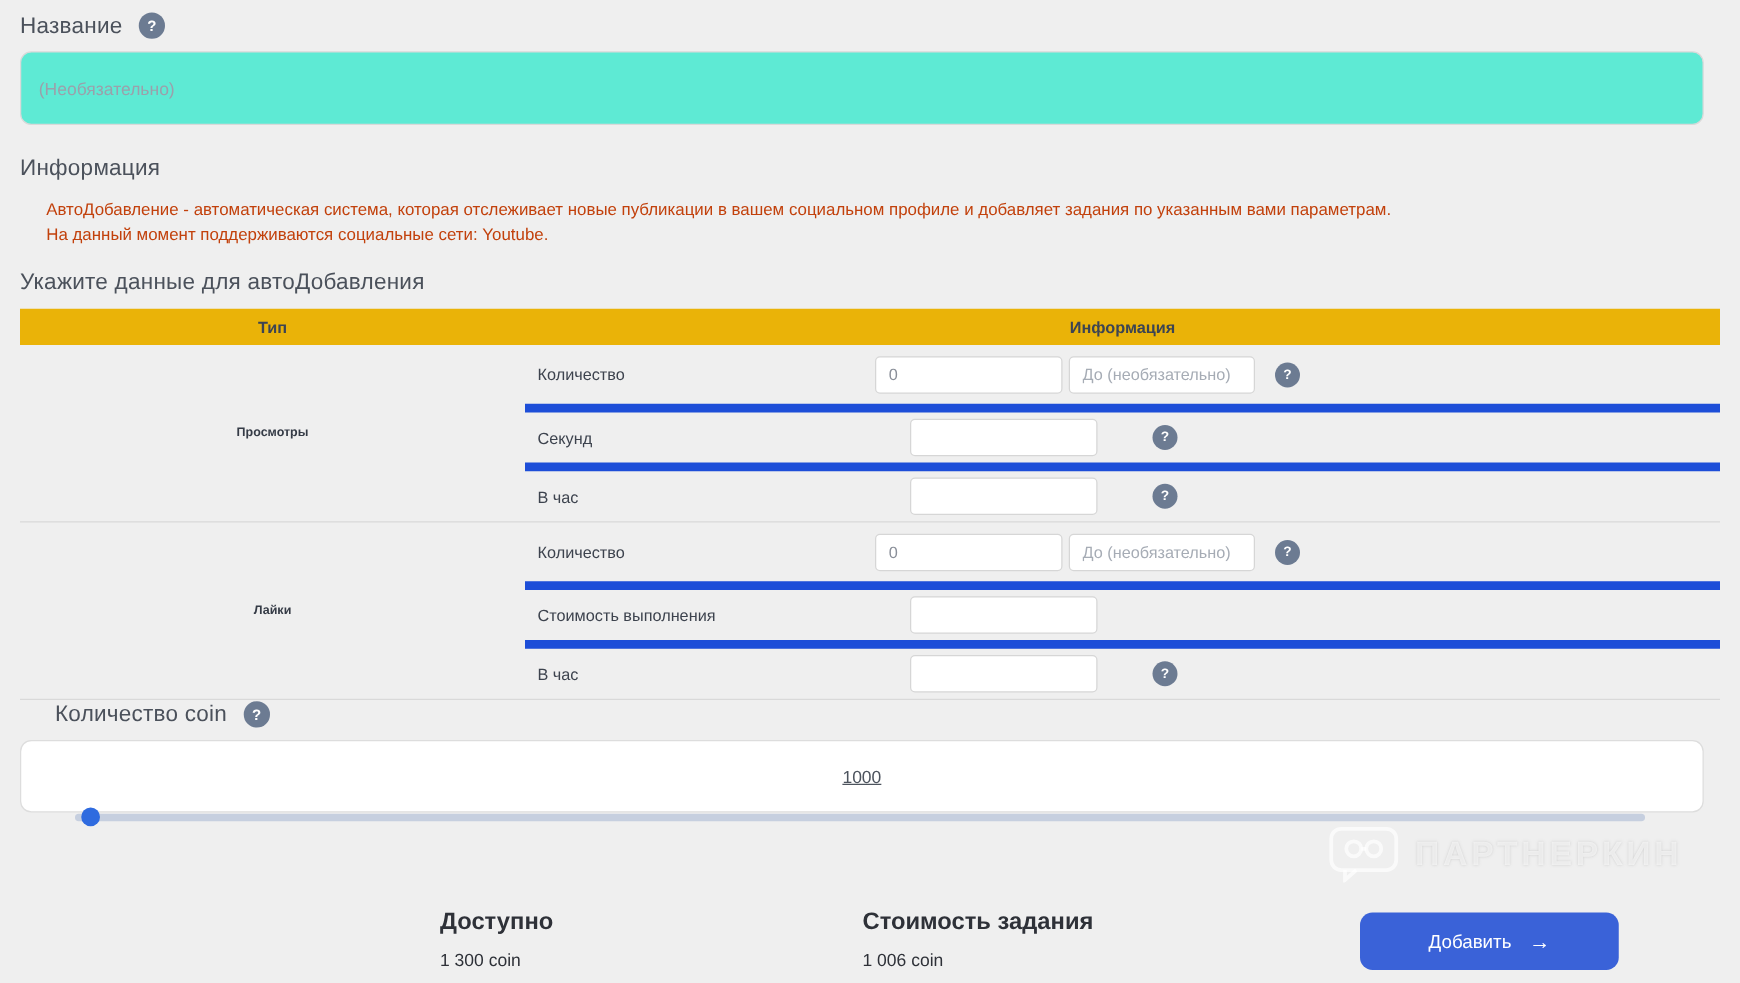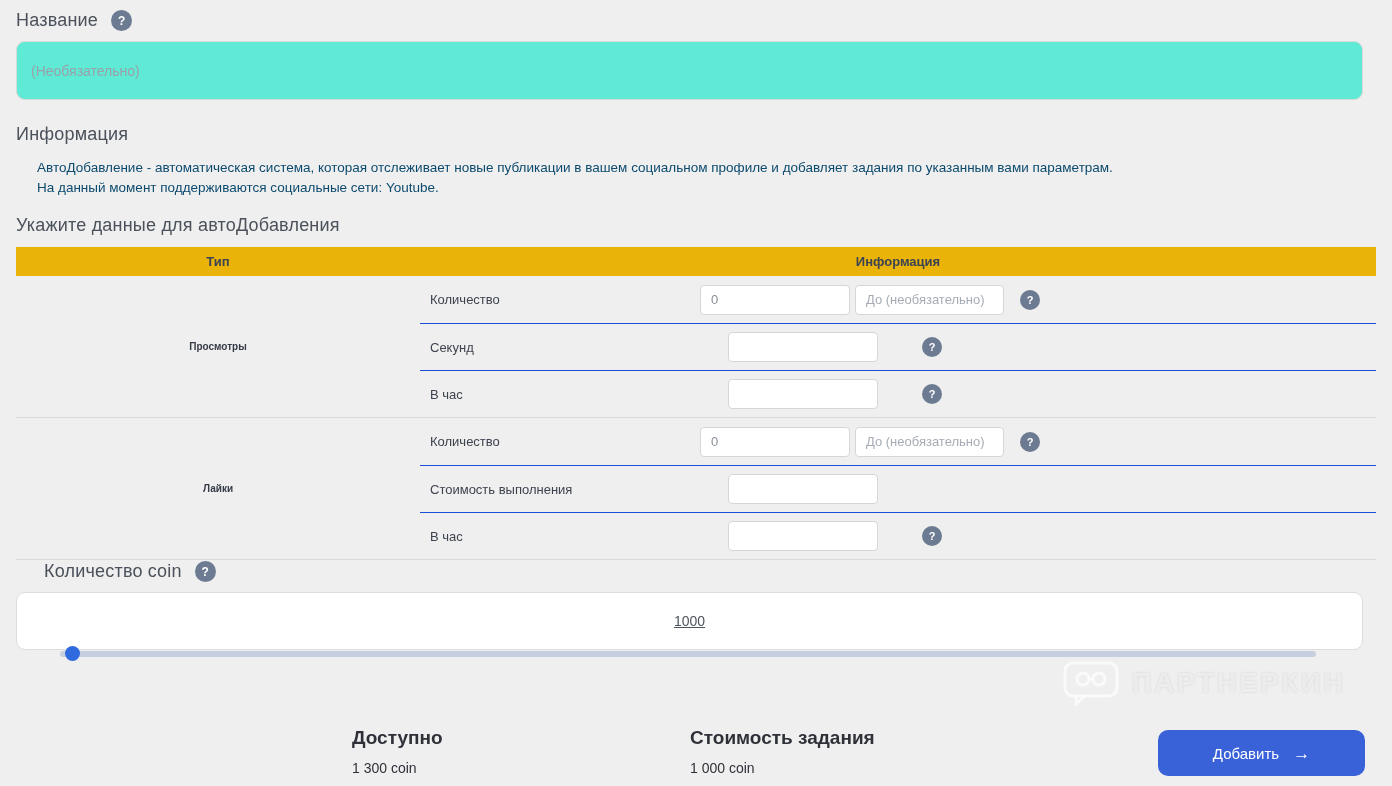--- a/index.html
+++ b/index.html
@@ -22,40 +22,40 @@
 
   #name-hrow { left: 16px; top: 10px; }
   #name-input {
     position: absolute; left: 16px; top: 41px; width: 1347px; height: 59px;
     background: #5eead4; border: 1px solid #d9d9d9; border-radius: 9px;
     padding: 0 14px; font-size: 14px; color: #555; font-family: inherit; outline: none;
   }
   #name-input::placeholder { color: #9aa1ab; }
 
   #info-heading { position: absolute; left: 16px; top: 124px; }
-  #info-text { position: absolute; left: 37px; top: 158px; font-size: 13.5px; color: #0c4a6e; line-height: 19.5px; }
+  #info-text { position: absolute; left: 37px; top: 158px; font-size: 13.5px; color: #c2410c; line-height: 19.5px; }
 
   #table-heading { position: absolute; left: 16px; top: 215px; }
 
   #auto-table { position: absolute; left: 16px; top: 247px; width: 1360px; border-bottom: 1px solid #d9d9d9; }
   .t-header {
     display: flex; height: 29px; background: #eab308; align-items: center;
     font-size: 13px; font-weight: 600; color: #3c4453;
   }
   .t-header .c-type { width: 404px; text-align: center; }
   .t-header .c-settings { flex: 1; text-align: center; }
   .group { display: flex; }
   .group + .group { border-top: 1px solid #d9d9d9; }
   .type-cell {
     width: 404px; display: flex; align-items: center; justify-content: center;
     font-size: 10px; font-weight: 700; color: #353b46;
   }
   .rows-cell { flex: 1; display: flex; flex-direction: column; }
   .s-row { height: 47px; display: flex; align-items: center; }
-  .s-row + .s-row { border-top: 1px solid #1d4ed8; gap: 28px; }
+  .s-row + .s-row { border-top: 7px solid #1d4ed8; gap: 28px; }
   .row-label { width: 280px; padding-left: 10px; font-size: 13px; color: #3d434e; }
   .t-input {
     width: 150px; height: 30px; border: 1px solid #d6d6d6; border-radius: 4px;
     background: #fff; padding: 0 10px; font-size: 13px; color: #8a8f99;
     font-family: inherit; outline: none;
   }
   .t-input.second { width: 149px; margin-left: 5px; }
   .t-input::placeholder { color: #a6acb5; }
   .s-row .help { margin-left: 16px; width: 20px; height: 20px; font-size: 11px; }
 
@@ -83,21 +83,21 @@
   }
 
   .f-label { position: absolute; font-size: 19px; font-weight: 700; color: #2e3138; }
   .f-value { position: absolute; font-size: 14px; color: #2e3138; }
   #f-avail { left: 352px; top: 727px; }
   #f-avail-val { left: 352px; top: 760px; }
   #f-cost { left: 690px; top: 727px; }
   #f-cost-val { left: 690px; top: 760px; }
 
   #submit-btn {
-    position: absolute; left: 1158px; top: 730px; width: 207px; height: 46px;
+    position: absolute; left: 1088px; top: 730px; width: 207px; height: 46px;
     background: #3a62d8; border: none; border-radius: 10px;
     color: #fff; font-size: 15px; font-family: inherit;
     display: flex; align-items: center; justify-content: center; gap: 14px;
     cursor: pointer;
   }
   #submit-btn .arrow { font-size: 17px; line-height: 1; }
 </style>
 </head>
 <body>
 
@@ -184,18 +184,18 @@
     <circle cx="37" cy="19" r="6"></circle>
     <line x1="27" y1="19" x2="31" y2="19"></line>
     <path d="M14 36 L14 44 L23 36"></path>
   </svg>
   <div class="wm-text">ПАРТНЕРКИН</div>
 </div>
 
 <div class="f-label" id="f-avail">Доступно</div>
 <div class="f-value" id="f-avail-val">1 300 coin</div>
 <div class="f-label" id="f-cost">Стоимость задания</div>
-<div class="f-value" id="f-cost-val">1 000 coin</div>
+<div class="f-value" id="f-cost-val">1 006 coin</div>
 
 <button id="submit-btn">
   <span>Добавить</span>
   <span class="arrow">→</span>
 </button>
 
 </body></html>

